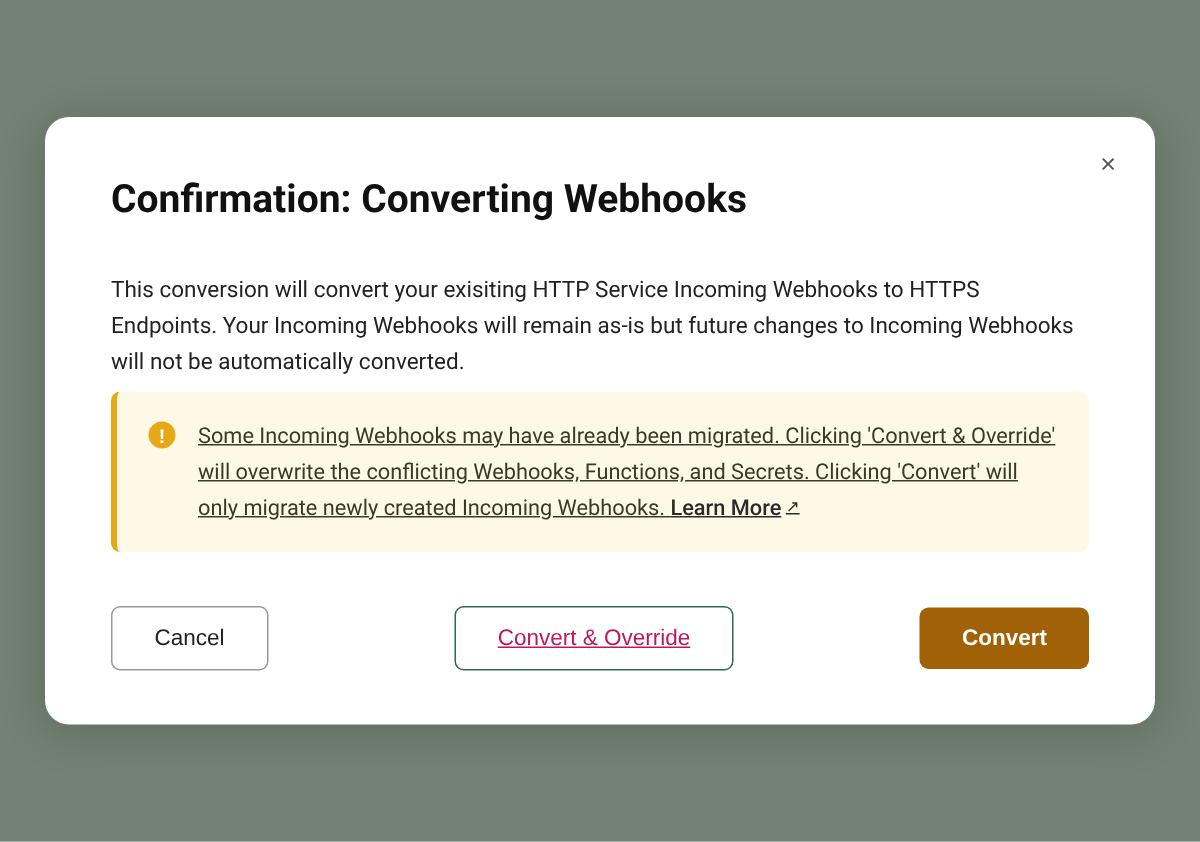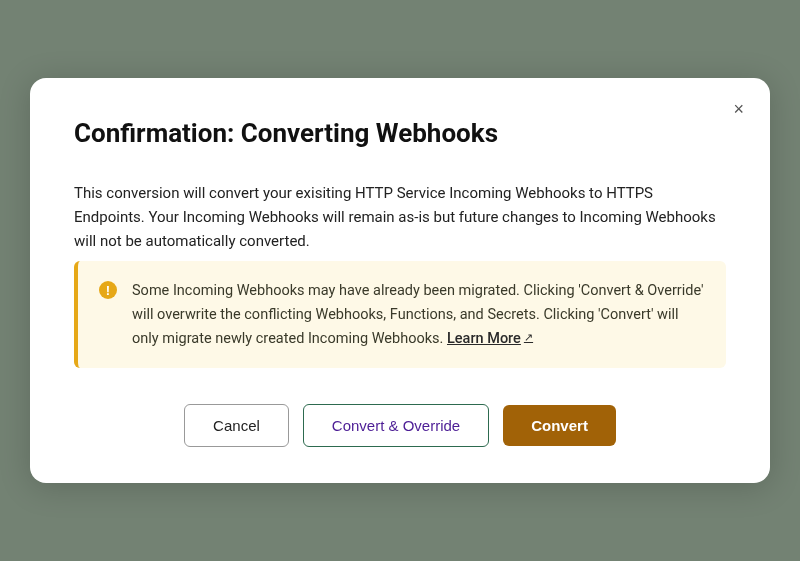--- a/index.html
+++ b/index.html
@@ -81,66 +81,67 @@
       flex-shrink: 0;
       width: 20px;
       height: 20px;
       margin-top: 1px;
     }
 
     .warning-text {
       font-size: 14.5px;
       color: #3a3a2a;
       line-height: 1.65;
+      text-decoration: underline;
     }
 
     .learn-more-link {
       color: #2a2a2a;
       text-decoration: underline;
       font-weight: 500;
       cursor: pointer;
       display: inline-flex;
       align-items: center;
       gap: 3px;
     }
 
     .learn-more-link .external-icon {
       font-size: 11px;
       vertical-align: middle;
     }
 
     .dialog-actions {
       display: flex;
-      justify-content: center;
-      gap: 14px;
+      justify-content: space-between;
       align-items: center;
     }
 
     .btn-cancel {
       padding: 12px 28px;
       border: 1.5px solid #999;
       background: #ffffff;
       color: #222;
       font-size: 15px;
       font-weight: 500;
       border-radius: 6px;
       cursor: pointer;
       min-width: 100px;
     }
 
     .btn-convert-override {
       padding: 12px 28px;
       border: 1.5px solid #2d6a4f;
       background: #ffffff;
-      color: #4c1d95;
+      color: #be185d;
       font-size: 15px;
       font-weight: 500;
       border-radius: 6px;
       cursor: pointer;
       min-width: 160px;
+      text-decoration: underline;
     }
 
     .btn-convert {
       padding: 12px 28px;
       border: none;
       background: #a16207;
       color: #ffffff;
       font-size: 15px;
       font-weight: 600;
       border-radius: 6px;

